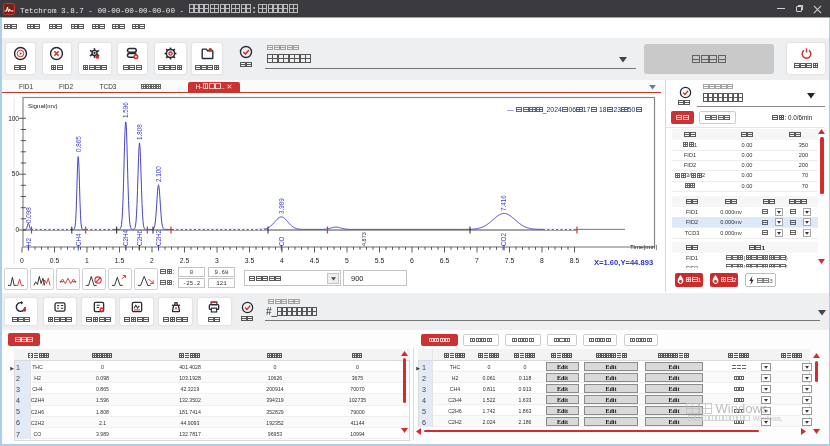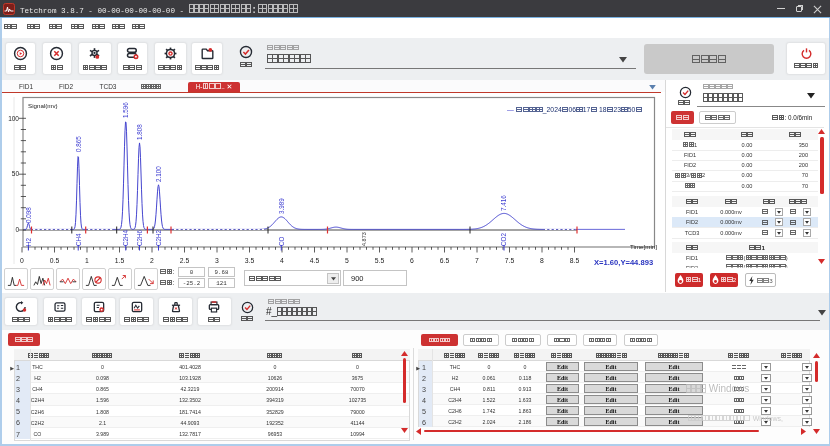--- a/index.html
+++ b/index.html
@@ -591,21 +591,21 @@
 <svg class="ab" style="left:812px;top:428px" width="9" height="7" viewBox="0 0 9 7">
     <path d="M4.5 6 L8 1 L1 1 Z" fill="#d42b2b"></path>
   </svg>
 <svg class="ab" style="left:415px;top:427px" width="7" height="9" viewBox="0 0 7 9">
     <path d="M1 4.5 L6 1 L6 8 Z" fill="#d42b2b"></path>
   </svg>
 <div class="ab" style="left:424px;top:429.5px;width:335px;height:2.6px;background:#d42b2b;border-radius:1px"></div>
 <svg class="ab" style="left:800px;top:427px" width="7" height="9" viewBox="0 0 7 9">
     <path d="M6 4.5 L1 1 L1 8 Z" fill="#d42b2b"></path>
   </svg>
-<div class="ab" style="left:686px;top:383px;font-size:10px;color:#bdbdbd;white-space:nowrap"><i class="c"></i><i class="c"></i> Windows</div>
+<div class="ab" style="left:686px;top:401px;font-size:13px;color:#bdbdbd;white-space:nowrap"><i class="c"></i><i class="c"></i> Windows</div>
 <div class="ab" style="left:688px;top:414.5px;font-size:7px;color:#cacaca;white-space:nowrap"><i class="c"></i><i class="c"></i><i class="c"></i><i class="c"></i><i class="c"></i><i class="c"></i><i class="c"></i><i class="c"></i><i class="c"></i> Windows,</div>
 <div class="ab" style="left:665.5px;top:80px;width:163px;height:212px;background:#fff"></div>
 <div class="ab" style="left:676px;top:85px;width:18px;text-align:center"><svg width="13" height="13" viewBox="0 0 24 24">
       <circle cx="12" cy="12" r="9.5" fill="none" stroke="#252a33" stroke-width="2.3"></circle>
       <path d="M7.5 12 L11 15.5 L17 8.5" stroke="#d42b2b" stroke-width="2.6" fill="none"></path>
     </svg></div>
 <div class="ab" style="left:674px;top:99px;width:20px;text-align:center;font-size:6.2px"><i class="c"></i><i class="c"></i></div>
 <div class="ab" style="left:703px;top:84px;font-size:6px;color:#888"><i class="c"></i><i class="c"></i><i class="c"></i><i class="c"></i><i class="c"></i></div>
 <div class="ab" style="left:703px;top:92px;font-size:10px;color:#222"><i class="c"></i><i class="c"></i><i class="c"></i><i class="c"></i></div>
 <div class="ab" style="left:697px;top:106px;width:128px;height:1px;background:#888"></div>

